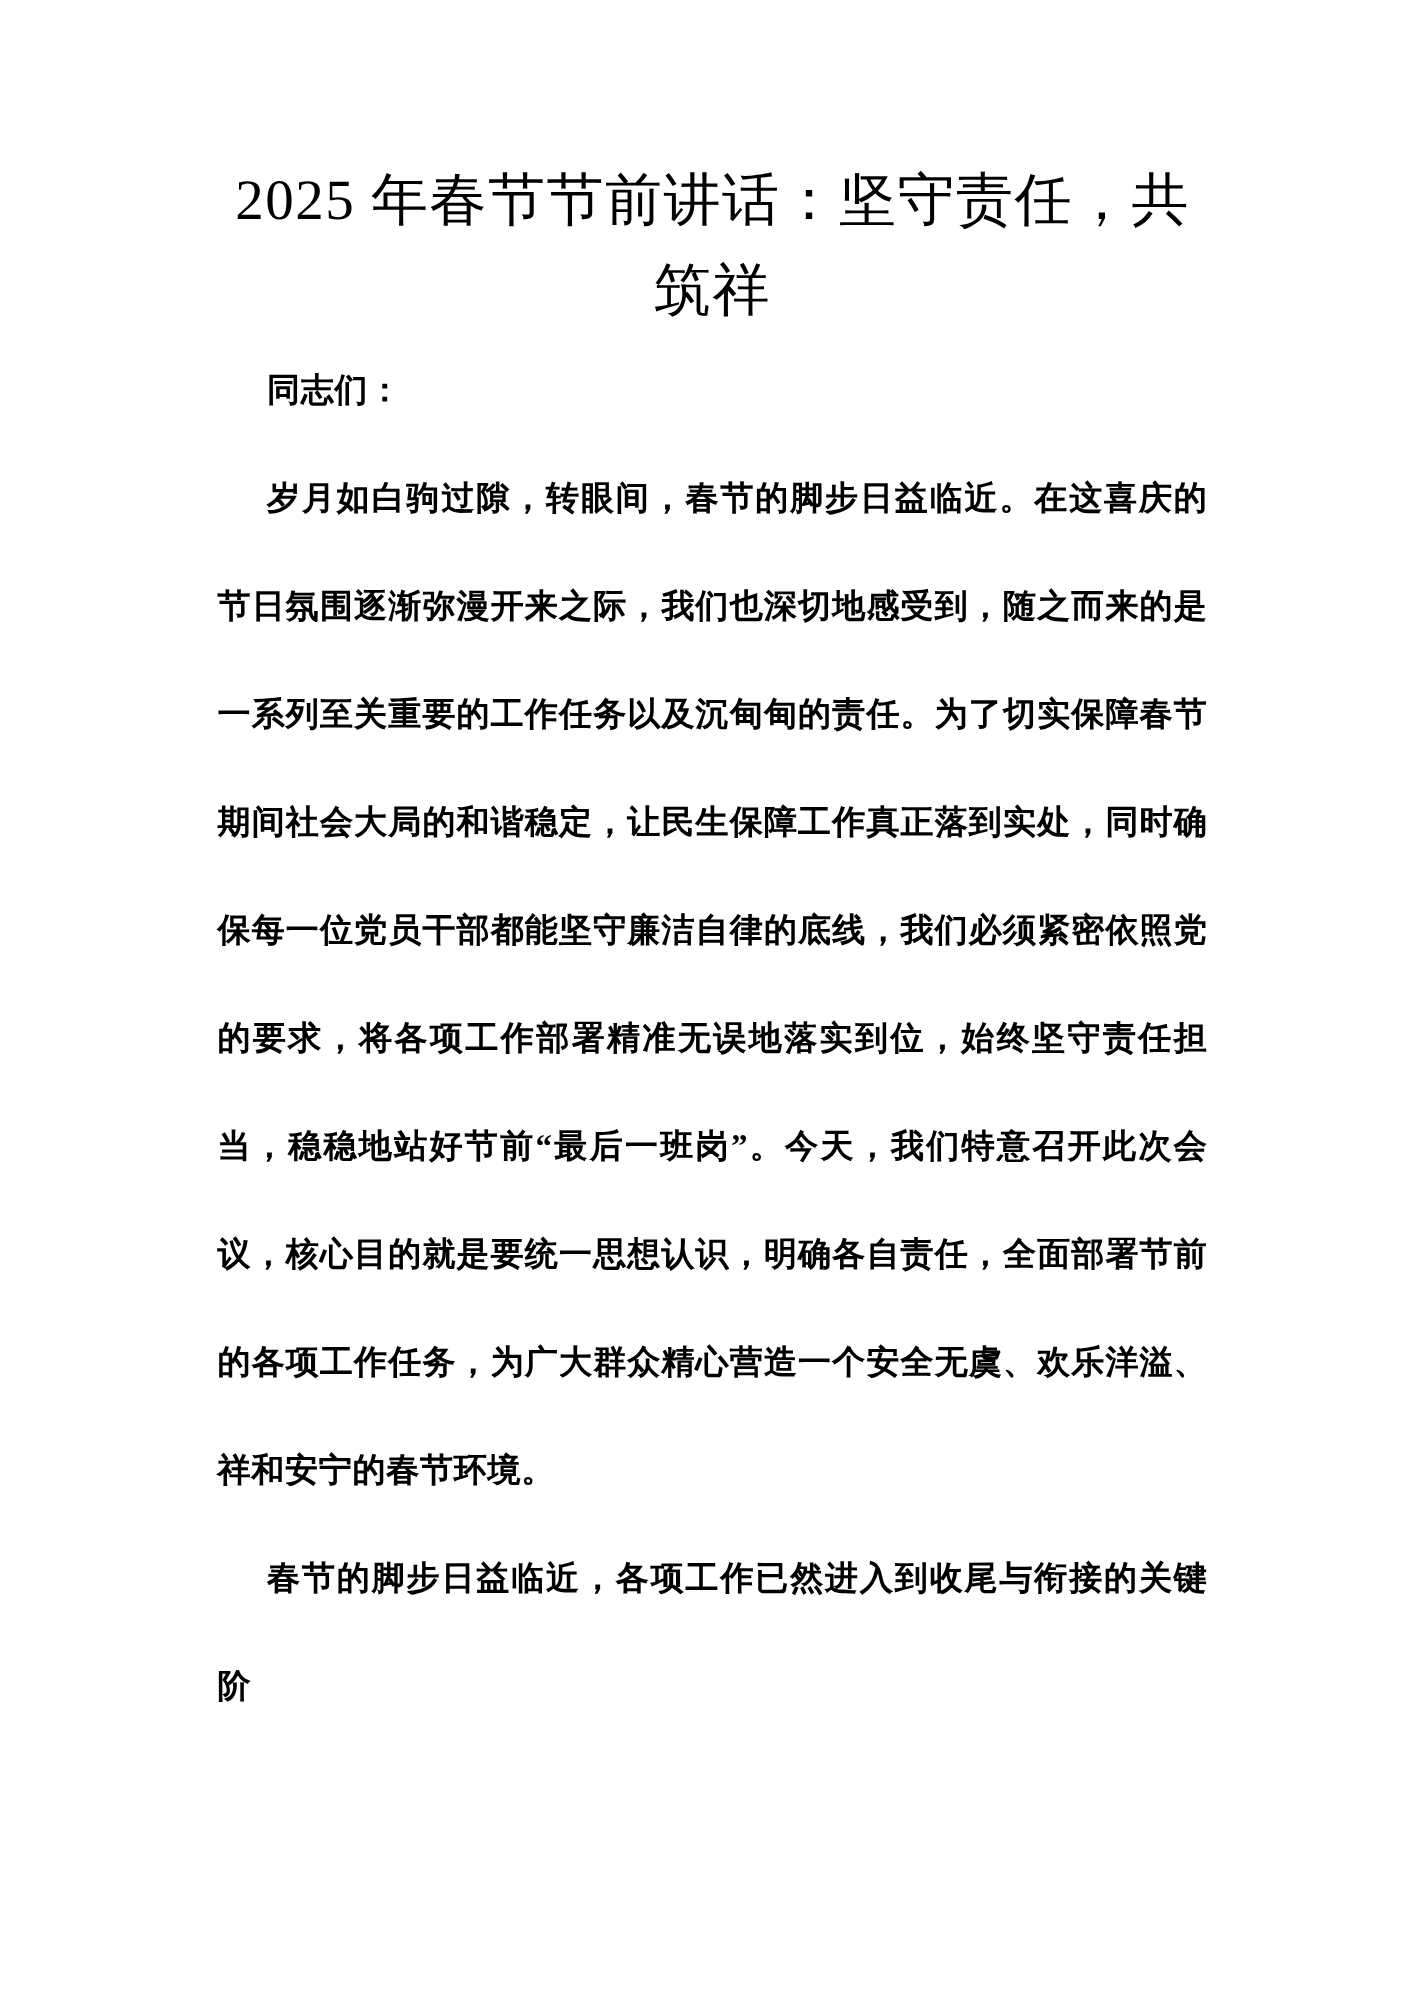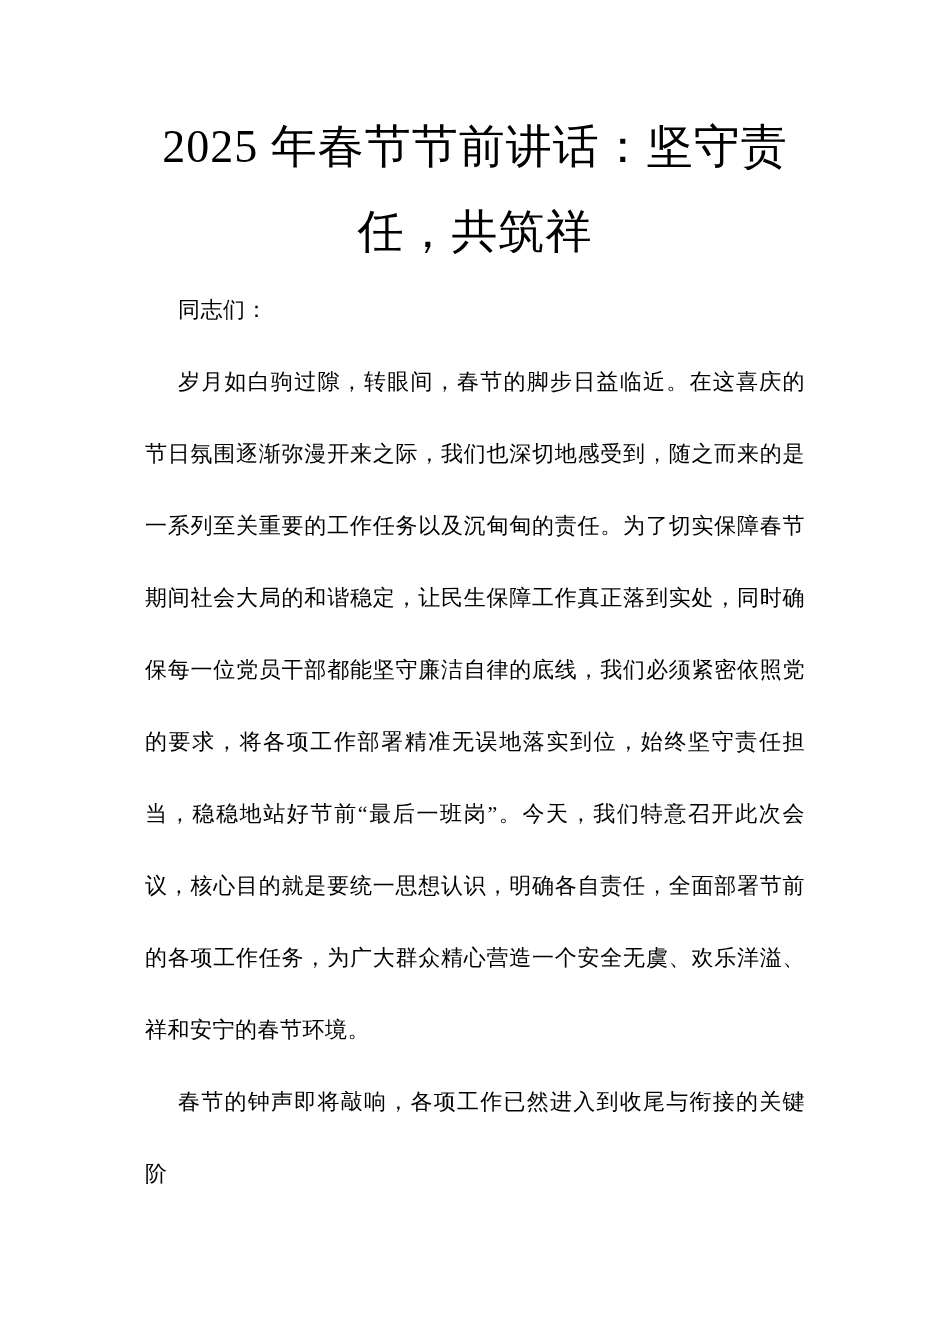--- a/index.html
+++ b/index.html
@@ -17,33 +17,33 @@
   .page {
     box-sizing: border-box;
     width: 950px;
     height: 1344px;
     padding: 104px 145px 0 145px;
     background: #ffffff;
     overflow: hidden;
   }
   .doc-title {
     margin: 0 0 0 0;
-    font-size: 46px;
+    font-size: 38px;
     font-weight: 400;
-    line-height: 85px;
+    line-height: 60px;
     text-align: center;
     letter-spacing: 1px;
   }
   .doc-title .title-line {
     display: block;
   }
   .doc-body p {
     margin: 0;
     font-size: 22px;
-    font-weight: 400;
+    font-weight: 700;
     line-height: 72px;
     text-align: justify;
     text-justify: inter-ideograph;
     text-indent: 33px;
     letter-spacing: 0.5px;
   }
 </style>
 </head>
 <body>
 
@@ -52,16 +52,16 @@
   <h1 class="doc-title">
     <span class="title-line">2025 年春节节前讲话：坚守责任，共筑祥</span>
   </h1>
 
   <div class="doc-body">
     <p>同志们：</p>
 
     <p>岁月如白驹过隙，转眼间，春节的脚步日益临近。在这喜庆的节日氛围逐渐弥漫开来之际，我们也深切地感受到，随之而来的是一系列至关重要的工作任务以及沉甸甸的责任。为了切实保障春节期间社会大局的和谐稳定，让民生保障工作真正落到实处，同时确保每一位党员干部都能坚守廉洁自律的底线，我们必须紧密依照党的要求，将各项工作部署精准无误地落实到位，始终坚守责任担当，稳稳地站好节前“最后一班岗”。今天，我们特意召开此次会议，核心目的就是要统一思想认识，明确各自责任，全面部署节前的各项工作任务，为广大群众精心营造一个安全无虞、欢乐洋溢、祥和安宁的春节环境。</p>
 
 
-    <p>春节的钟声即将敲响，各项工作已然进入到收尾与衔接的关键阶</p>
+    <p>春节的脚步日益临近，各项工作已然进入到收尾与衔接的关键阶</p>
   </div>
 
 </div>
 
 </body></html>

